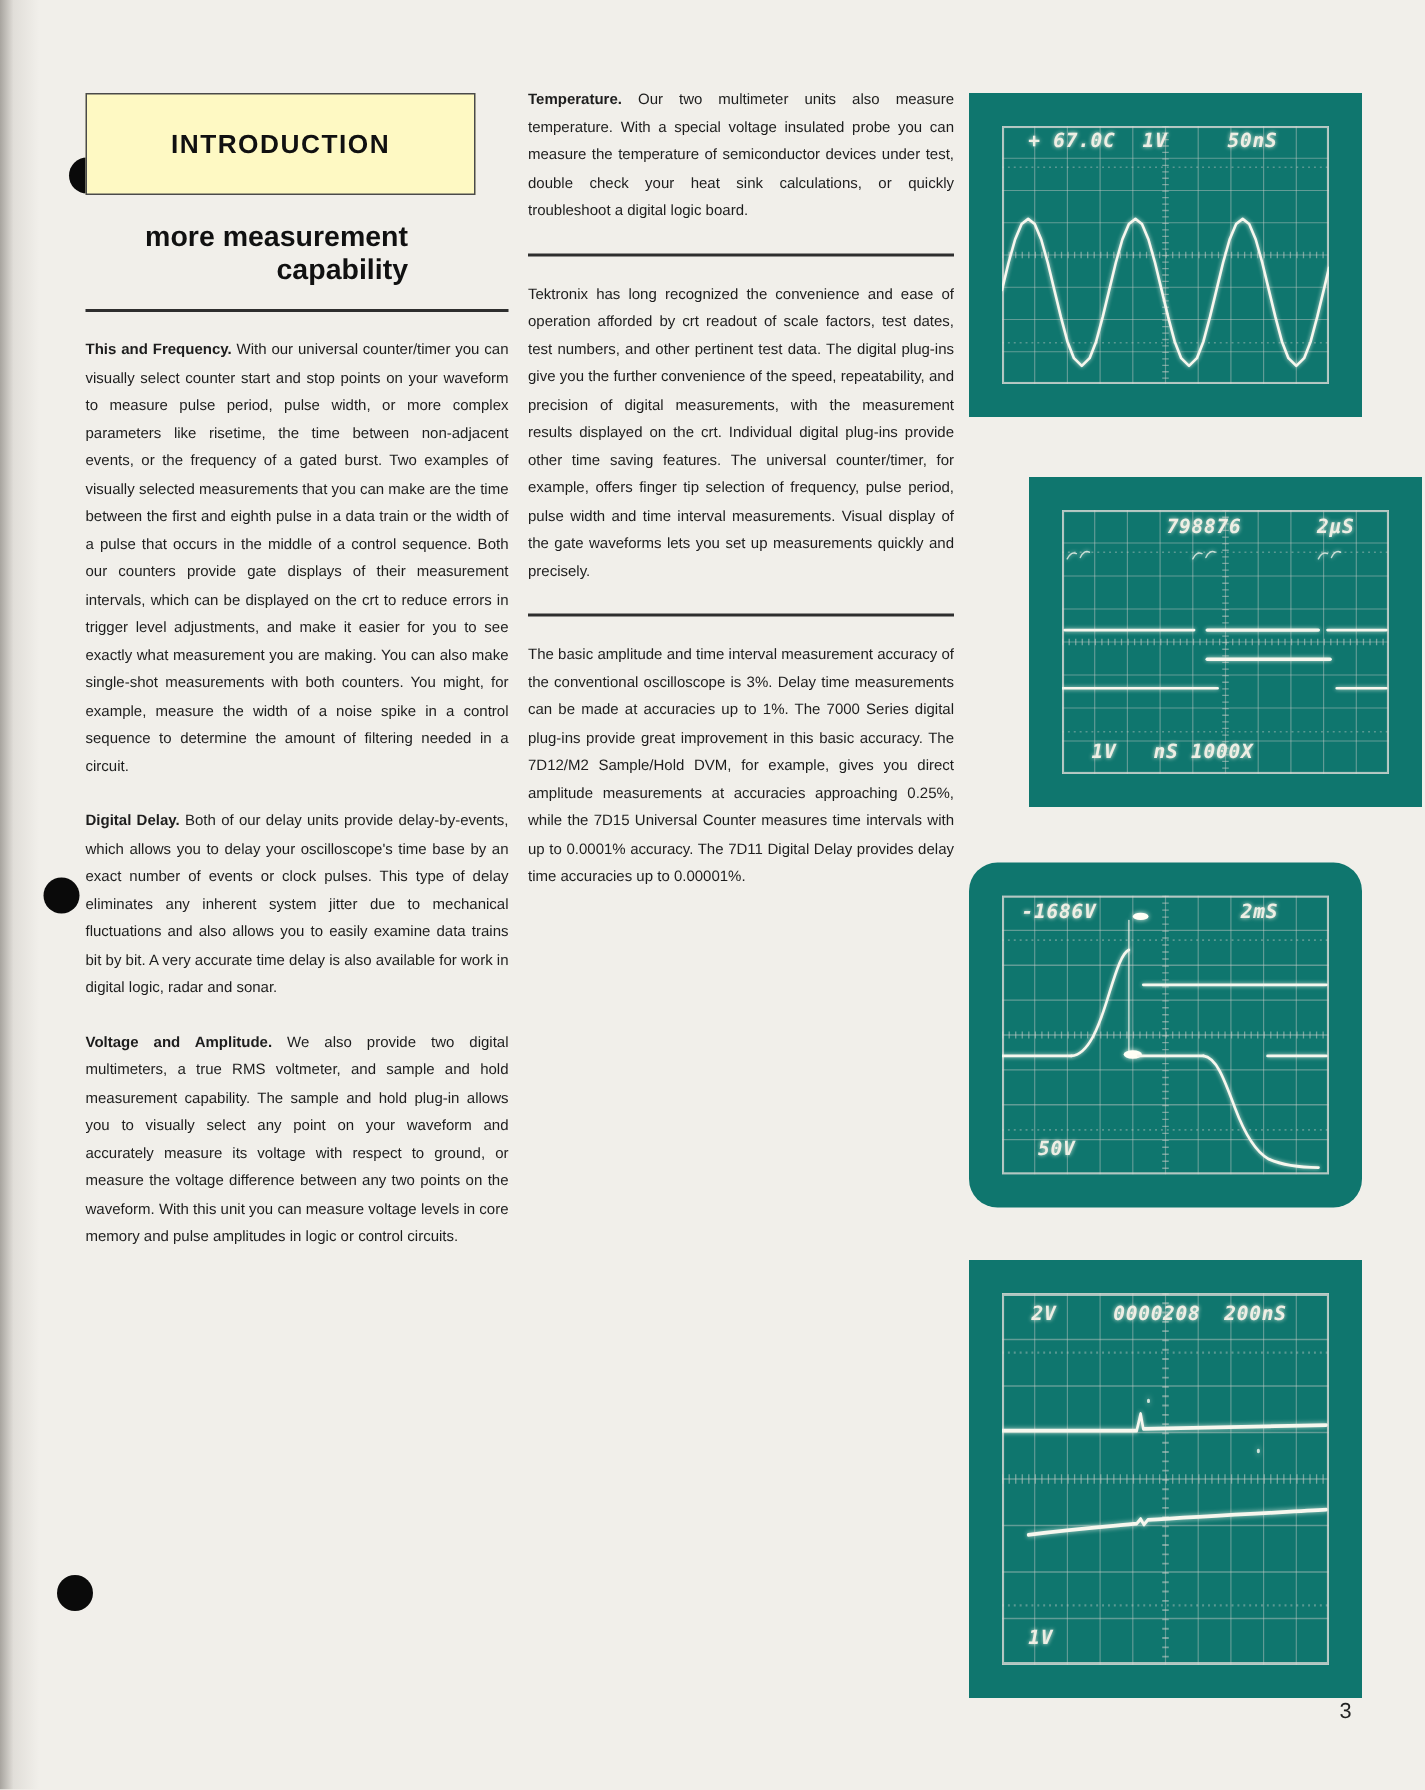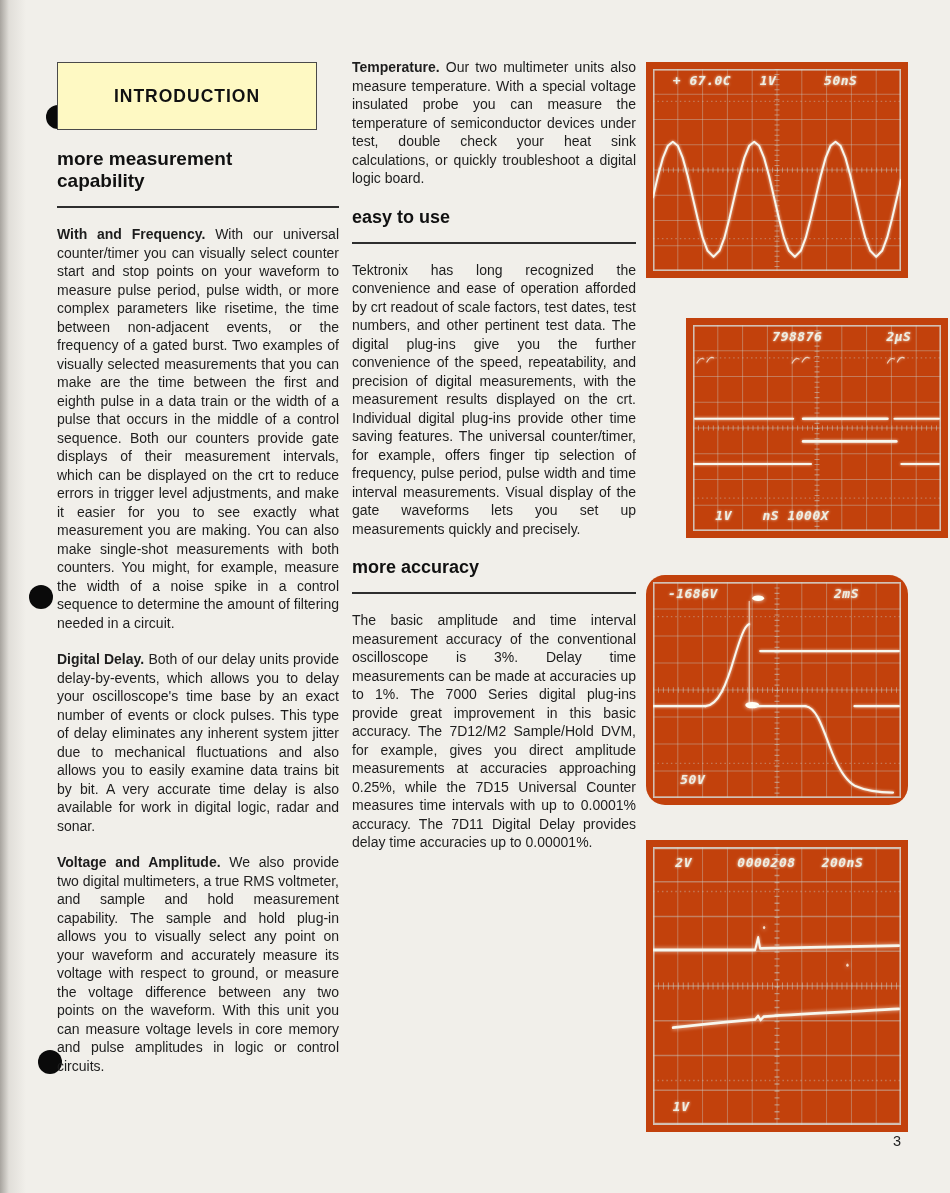--- a/index.html
+++ b/index.html
@@ -29,34 +29,35 @@
   }
 
   .col{position:absolute;}
   #col-left{left:57px;top:148px;width:282px;}
   #col-mid{left:352px;top:58px;width:284px;}
   #col-right{left:646px;top:62px;width:262px;}
 
   .sec-heading{
     margin:0 0 14px 0;font-size:19px;font-weight:bold;line-height:22px;color:#111;
     max-width:215px;
+    text-align:right;
   }
   .sec-heading.small{max-width:284px;font-size:18px;}
   .rule{height:2px;background:#2e2e2e;margin:0 0 17px 0;}
   .body-text{
-    font-size:14px;line-height:18.5px;text-align:justify;color:#1d1d1d;
+    font-size:10px;line-height:18.5px;text-align:justify;color:#1d1d1d;
     margin:0 0 18px 0;
   }
   .body-text .lead{font-weight:bold;}
   .section{margin-top:4px;}
   .section .sec-heading{margin-top:16px;}
 
   
   .scope{
-    background:#c2410c;padding:7px;box-sizing:border-box;width:262px;
+    background:#0f766e;padding:22px;box-sizing:border-box;width:262px;
     position:relative;
   }
   .crt{position:relative;width:100%;height:100%;}
   .scope-svg{display:block;width:100%;height:100%;}
   .trace{stroke:#f7f7ee;fill:none;stroke-width:2;stroke-linecap:round;stroke-linejoin:round;
          filter:drop-shadow(0 0 1.5px rgba(255,255,245,.75));}
   .trace.thin{stroke-width:1.1;opacity:.8;}
   .trace.bright{stroke-width:2.6;}
   .blob{fill:#fffff5;filter:drop-shadow(0 0 2px rgba(255,255,245,.9));}
   .readout{
@@ -82,47 +83,45 @@
 <div class="binding-dot" id="dot3"></div>
 
 <div class="intro-box">
   <h1>INTRODUCTION</h1>
 </div>
 
 <div class="col" id="col-left">
   <h2 class="sec-heading">more measurement capability</h2>
   <div class="rule"></div>
   <p class="body-text">
-    <span class="lead">With and Frequency.</span>
+    <span class="lead">This and Frequency.</span>
     <span>With our universal counter/timer you can visually select counter start and stop points on your waveform to measure pulse period, pulse width, or more complex parameters like risetime, the time between non-adjacent events, or the frequency of a gated burst. Two examples of visually selected measurements that you can make are the time between the first and eighth pulse in a data train or the width of a pulse that occurs in the middle of a control sequence. Both our counters provide gate displays of their measurement intervals, which can be displayed on the crt to reduce errors in trigger level adjustments, and make it easier for you to see exactly what measurement you are making. You can also make single-shot measurements with both counters. You might, for example, measure the width of a noise spike in a control sequence to determine the amount of filtering needed in a circuit.</span>
   </p>
   <p class="body-text">
     <span class="lead">Digital Delay.</span>
     <span>Both of our delay units provide delay-by-events, which allows you to delay your oscilloscope's time base by an exact number of events or clock pulses. This type of delay eliminates any inherent system jitter due to mechanical fluctuations and also allows you to easily examine data trains bit by bit. A very accurate time delay is also available for work in digital logic, radar and sonar.</span>
   </p>
   <p class="body-text">
     <span class="lead">Voltage and Amplitude.</span>
     <span>We also provide two digital multimeters, a true RMS voltmeter, and sample and hold measurement capability. The sample and hold plug-in allows you to visually select any point on your waveform and accurately measure its voltage with respect to ground, or measure the voltage difference between any two points on the waveform. With this unit you can measure voltage levels in core memory and pulse amplitudes in logic or control circuits.</span>
   </p>
 </div>
 
 <div class="col" id="col-mid">
   <p class="body-text">
     <span class="lead">Temperature.</span>
     <span>Our two multimeter units also measure temperature. With a special voltage insulated probe you can measure the temperature of semiconductor devices under test, double check your heat sink calculations, or quickly troubleshoot a digital logic board.</span>
   </p>
 
   <div class="section">
-    <h2 class="sec-heading small">easy to use</h2>
     <div class="rule"></div>
     <p class="body-text">Tektronix has long recognized the convenience and ease of operation afforded by crt readout of scale factors, test dates, test numbers, and other pertinent test data. The digital plug-ins give you the further convenience of the speed, repeatability, and precision of digital measurements, with the measurement results displayed on the crt. Individual digital plug-ins provide other time saving features. The universal counter/timer, for example, offers finger tip selection of frequency, pulse period, pulse width and time interval measurements. Visual display of the gate waveforms lets you set up measurements quickly and precisely.</p>
   </div>
 
   <div class="section">
-    <h2 class="sec-heading small">more accuracy</h2>
     <div class="rule"></div>
     <p class="body-text">The basic amplitude and time interval measurement accuracy of the conventional oscilloscope is 3%. Delay time measurements can be made at accuracies up to 1%. The 7000 Series digital plug-ins provide great improvement in this basic accuracy. The 7D12/M2 Sample/Hold DVM, for example, gives you direct amplitude measurements at accuracies approaching 0.25%, while the 7D15 Universal Counter measures time intervals with up to 0.0001% accuracy. The 7D11 Digital Delay provides delay time accuracies up to 0.00001%.</p>
   </div>
 </div>
 
 <div class="col" id="col-right">
 
   <div class="scope" id="scope1">
     <div class="crt">
       <svg class="scope-svg" viewBox="0 0 250 200" preserveAspectRatio="none">

